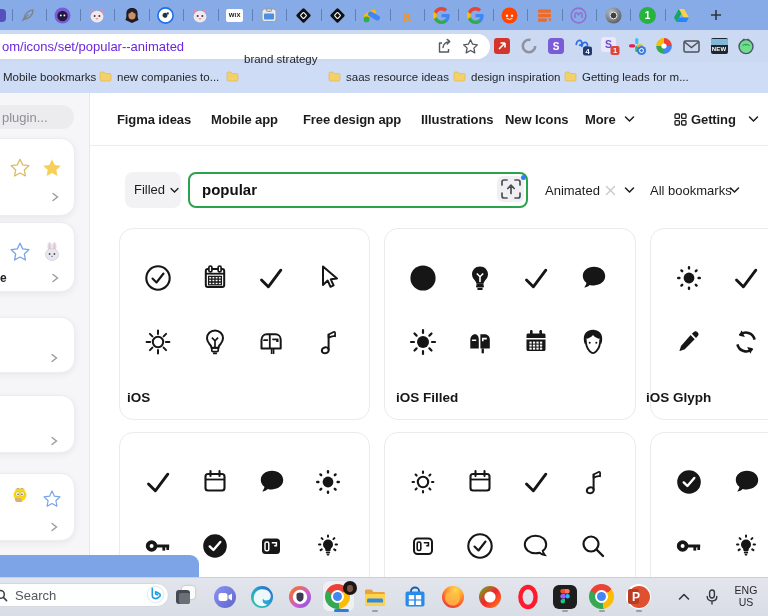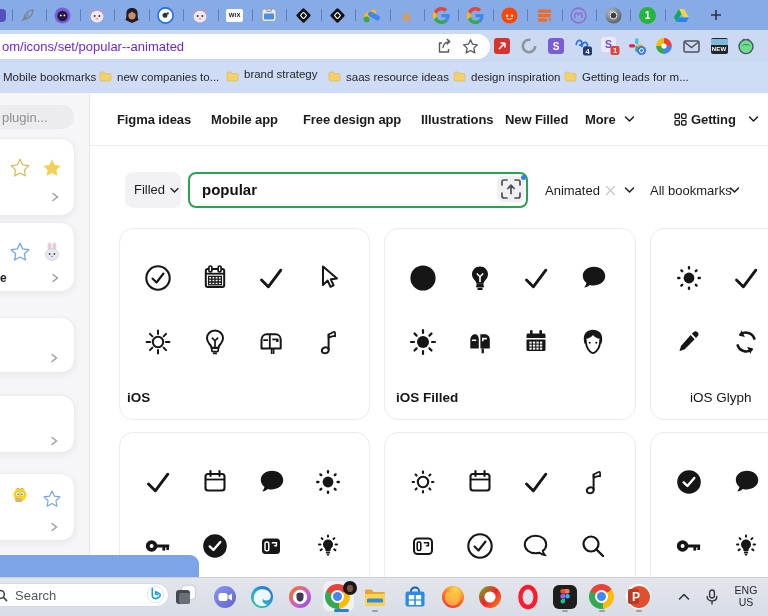--- a/index.html
+++ b/index.html
@@ -266,21 +266,21 @@
       <svg xmlns="http://www.w3.org/2000/svg" width="13" height="11" viewBox="0 0 13 11">
         <path d="M1 2.2 C1 1.5 1.5 1 2.2 1 H5 L6.4 2.6 H10.8 C11.5 2.6 12 3.1 12 3.8 V8.8 C12 9.5 11.5 10 10.8 10 H2.2 C1.5 10 1 9.5 1 8.8Z" fill="#f3d069" stroke="#dcb64e" stroke-width=".6"></path>
       </svg>
     </div>
     <div class="ab" style="left:117px;top:70.5px;font-size:11.5px;color:#24262c;">new companies to...</div>
 <div class="ic" style="left:225.0px;top:70.5px;width:14px;height:12px;">
       <svg xmlns="http://www.w3.org/2000/svg" width="13" height="11" viewBox="0 0 13 11">
         <path d="M1 2.2 C1 1.5 1.5 1 2.2 1 H5 L6.4 2.6 H10.8 C11.5 2.6 12 3.1 12 3.8 V8.8 C12 9.5 11.5 10 10.8 10 H2.2 C1.5 10 1 9.5 1 8.8Z" fill="#f3d069" stroke="#dcb64e" stroke-width=".6"></path>
       </svg>
     </div>
-    <div class="ab" style="left:244px;top:68px;font-size:11.5px;color:#24262c;">brand strategy</div>
+    <div class="ab" style="left:244px;top:53px;font-size:11.5px;color:#24262c;">brand strategy</div>
 <div class="ic" style="left:327.0px;top:70.5px;width:14px;height:12px;">
       <svg xmlns="http://www.w3.org/2000/svg" width="13" height="11" viewBox="0 0 13 11">
         <path d="M1 2.2 C1 1.5 1.5 1 2.2 1 H5 L6.4 2.6 H10.8 C11.5 2.6 12 3.1 12 3.8 V8.8 C12 9.5 11.5 10 10.8 10 H2.2 C1.5 10 1 9.5 1 8.8Z" fill="#f3d069" stroke="#dcb64e" stroke-width=".6"></path>
       </svg>
     </div>
     <div class="ab" style="left:346px;top:70.5px;font-size:11.5px;color:#24262c;">saas resource ideas</div>
 <div class="ic" style="left:452.0px;top:70.5px;width:14px;height:12px;">
       <svg xmlns="http://www.w3.org/2000/svg" width="13" height="11" viewBox="0 0 13 11">
         <path d="M1 2.2 C1 1.5 1.5 1 2.2 1 H5 L6.4 2.6 H10.8 C11.5 2.6 12 3.1 12 3.8 V8.8 C12 9.5 11.5 10 10.8 10 H2.2 C1.5 10 1 9.5 1 8.8Z" fill="#f3d069" stroke="#dcb64e" stroke-width=".6"></path>
       </svg>
@@ -369,21 +369,21 @@
       </div>
 <div class="ic" style="left:49.0px;top:429.0px;width:10px;height:10px;">
         <svg xmlns="http://www.w3.org/2000/svg" width="10" height="10" viewBox="0 0 10 10">
           <path d="M3 1.5 L7.5 5 L3 8.5" fill="none" stroke="#9a9aa2" stroke-width="1.4" stroke-linecap="round"></path>
         </svg>
       </div>
 <div class="ab" style="left:117px;top:19px;font-size:13px;font-weight:600;color:#1c1c1e;letter-spacing:-.1px;">Figma ideas</div>
 <div class="ab" style="left:211px;top:19px;font-size:13px;font-weight:600;color:#1c1c1e;letter-spacing:-.1px;">Mobile app</div>
 <div class="ab" style="left:303px;top:19px;font-size:13px;font-weight:600;color:#1c1c1e;letter-spacing:-.1px;">Free design app</div>
 <div class="ab" style="left:421px;top:19px;font-size:13px;font-weight:600;color:#1c1c1e;letter-spacing:-.1px;">Illustrations</div>
-<div class="ab" style="left:505px;top:19px;font-size:13px;font-weight:600;color:#1c1c1e;letter-spacing:-.1px;">New Filled</div>
+<div class="ab" style="left:505px;top:19px;font-size:13px;font-weight:600;color:#1c1c1e;letter-spacing:-.1px;">New Icons</div>
 <div class="ab" style="left:585px;top:19px;font-size:13px;font-weight:600;color:#1c1c1e;letter-spacing:-.1px;">More</div>
 <div class="ic" style="left:623.5px;top:22.0px;width:11px;height:8px;">
         <svg xmlns="http://www.w3.org/2000/svg" width="11" height="8" viewBox="0 0 11 8">
           <path d="M1.5 2 L5.5 6 L9.5 2" fill="none" stroke="#1c1c1e" stroke-width="1.5" stroke-linecap="round"></path>
         </svg>
       </div>
 <div class="ic" style="left:673.5px;top:19.5px;width:13px;height:13px;">
         <svg xmlns="http://www.w3.org/2000/svg" width="13" height="13" viewBox="0 0 13 13">
           <rect x="1" y="1" width="4.4" height="4.4" rx="1" fill="none" stroke="#1c1c1e" stroke-width="1.3"></rect>
           <rect x="7.6" y="1" width="4.4" height="4.4" rx="1" fill="none" stroke="#1c1c1e" stroke-width="1.3"></rect>
@@ -730,21 +730,21 @@
           <path d="M11.8 16 H18.2 L17.4 20 H12.6Z" fill="#161616"></path>
           <rect x="12.8" y="20.6" width="4.4" height="1.8" rx=".9" fill="#161616"></rect>
           <rect x="13.6" y="23" width="2.8" height="1.6" rx=".8" fill="#161616"></rect>
           <g stroke="#161616" stroke-width="2" stroke-linecap="round">
             <path d="M15 4.4 V5.8 M6 13.5 H7.4 M22.6 13.5 H24 M8.6 7.1 L9.6 8.1 M21.4 7.1 L20.4 8.1 M7.6 19.2 L8.8 18.4 M22.4 19.2 L21.2 18.4"></path>
           </g>
         </svg>
       </div>
 <div class="ab" style="left:127px;top:297px;font-size:13.5px;font-weight:700;color:#161616;">iOS</div>
 <div class="ab" style="left:396px;top:297px;font-size:13.5px;font-weight:700;color:#161616;">iOS Filled</div>
-<div class="ab" style="left:690px;top:297px;font-size:13.5px;font-weight:400;color:#161616;text-align:right;">iOS Glyph</div>
+<div class="ab" style="left:646px;top:297px;font-size:13.5px;font-weight:700;color:#161616;text-align:right;">iOS Glyph</div>
 </div>
 <div class="ab" style="left:0;top:555px;width:199px;height:22px;background:#7ca4e6;border-radius:0 9px 0 0;"></div>
 <div class="ab" style="left:0;top:577px;width:768px;height:39px;background:linear-gradient(#e2e5ec,#d9dde5);border-top:1px solid #cbd0d8;box-sizing:border-box;"></div>
 <div class="ab" style="left:-12px;top:583px;width:181px;height:24px;background:#fdfefe;border:1px solid #d4d8df;border-radius:13px;box-sizing:border-box;"></div>
 <div class="ab" style="left:-5px;top:589px;">
       <svg %s="" width="13" height="13" viewBox="0 0 13 13">
         <circle cx="5.4" cy="5.4" r="3.9" fill="none" stroke="#3c4048" stroke-width="1.5"></circle>
         <path d="M8.4 8.4 L11.6 11.6" stroke="#3c4048" stroke-width="1.5" stroke-linecap="round"></path>
       </svg>
     </div>

